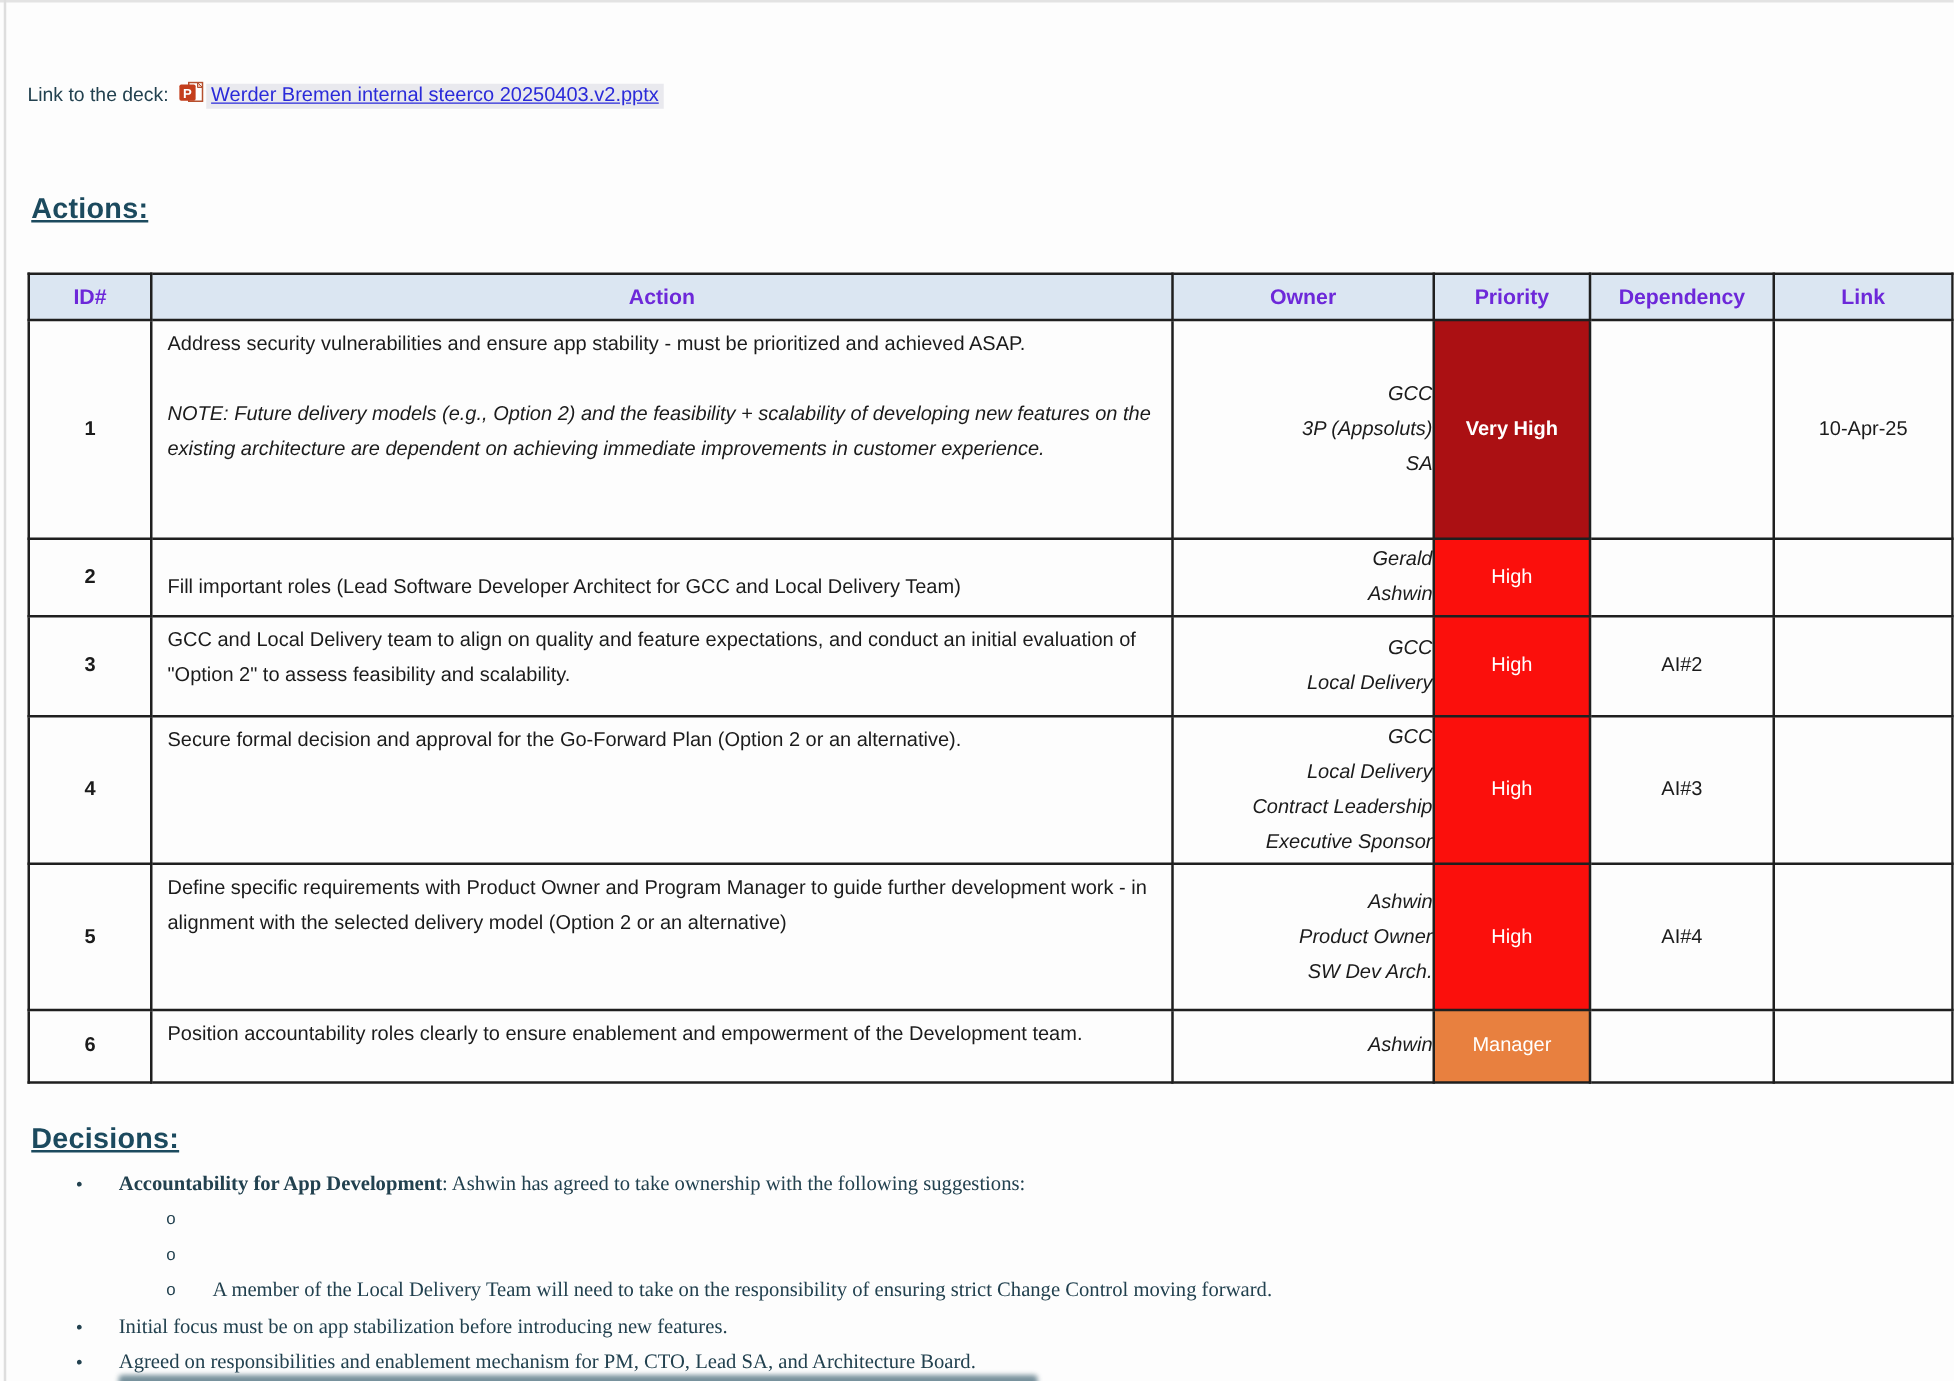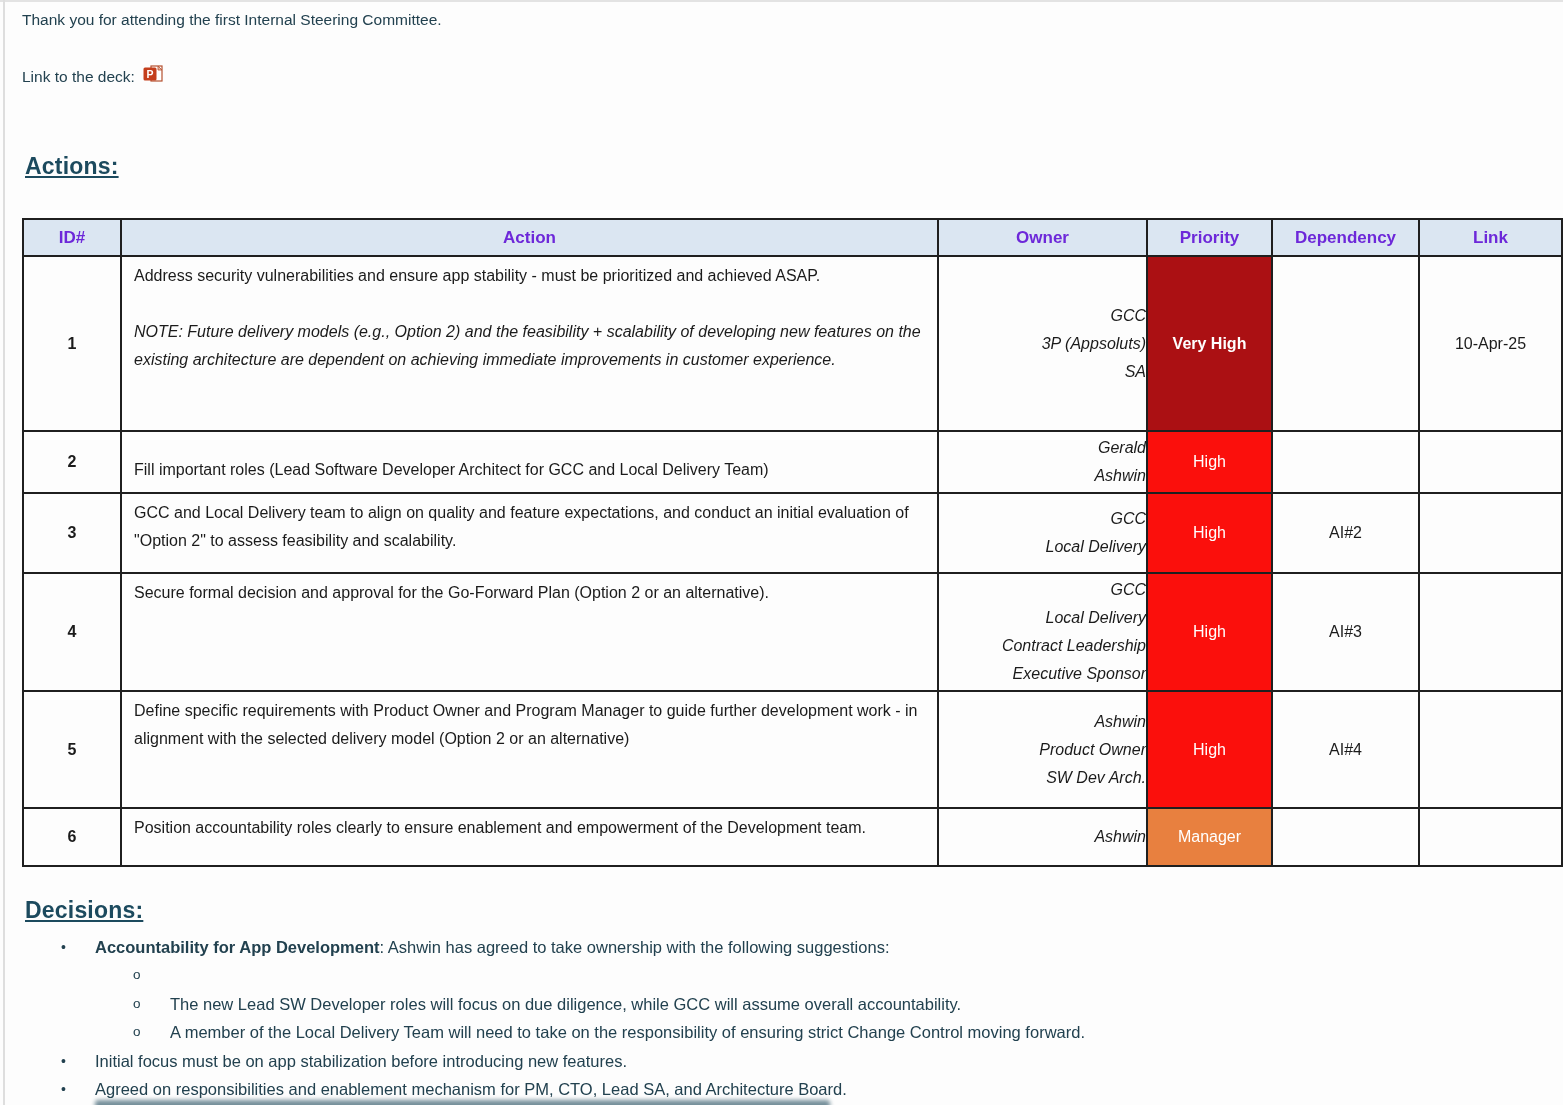--- a/index.html
+++ b/index.html
@@ -58,46 +58,46 @@
   .spacer-line { height:28px; }
 
   ul.decisions-list {
     position:absolute; top:933px; left:0; right:10px;
     margin:0; padding:0; list-style:none;
     color:var(--body-text); font-size:16.5px;
   }
   ul.decisions-list li { display:flex; line-height:28.4px; }
   .bullet-l1 { flex:0 0 auto; margin-left:61px; width:34px; text-align:left; font-size:14px; }
   .bullet-l2 { flex:0 0 auto; margin-left:133px; width:37px; text-align:left; font-size:13.5px; }
-  .d-text { flex:1; }
+  .d-text { flex:1;font-family:Liberation Serif, serif; }
 
   .cutoff-line {
     position:absolute; top:1100px; left:95px; width:735px; height:12px;
     background:#4a6c7b; opacity:.75; filter:blur(2px); border-radius:3px;
   }
 </style>
 </head>
 <body>
 
 <div class="page">
   <div class="edge-top"></div>
   <div class="edge-left"></div>
 
-  <p class="intro">Thank you for attending the first Internal Steering Committee.</p>
 
   <p class="link-line">
     <span>Link to the deck:</span>
     <span class="ppt-icon">
       <svg width="21" height="19" viewBox="0 0 21 19">
         <rect x="8" y="1" width="11" height="15" fill="#ffffff" stroke="#b5502f" stroke-width="1.2"></rect>
         <path d="M15 1 L19 5 L15 5 Z" fill="#e9b8a6" stroke="#b5502f" stroke-width="0.8"></path>
         <rect x="0.5" y="2.5" width="13" height="13" rx="1.5" fill="#c43e1c"></rect>
         <text x="7" y="13" fill="#ffffff" font-size="10.5" font-weight="bold" text-anchor="middle" font-family="Liberation Sans, sans-serif">P</text>
       </svg>
     </span>
+    <a class="deck-link" href="#">Werder Bremen internal steerco 20250403.v2.pptx</a>
   </p>
 
   <h2 class="section-heading" id="actions-heading">Actions:</h2>
 
   <table class="actions-table">
     <colgroup>
       <col style="width:98px">
         <col style="width:817px">
         <col style="width:209px">
       <col style="width:125px">
@@ -206,21 +206,20 @@
   <ul class="decisions-list" id="decisions-list">
       <li>
         <span class="bullet-l1">•</span>
         <span class="d-text"><strong>Accountability for App Development</strong>: Ashwin has agreed to take ownership with the following suggestions:</span>
       </li>
       <li>
         <span class="bullet-l2">o</span>
       </li>
       <li>
         <span class="bullet-l2">o</span>
-        <span class="d-text">The new Lead SW Developer roles will focus on due diligence, while GCC will assume overall accountability.</span>
       </li>
       <li>
         <span class="bullet-l2">o</span>
         <span class="d-text">A member of the Local Delivery Team will need to take on the responsibility of ensuring strict Change Control moving forward.</span>
       </li>
       <li>
         <span class="bullet-l1">•</span>
         <span class="d-text">Initial focus must be on app stabilization before introducing new features.</span>
       </li>
       <li>

